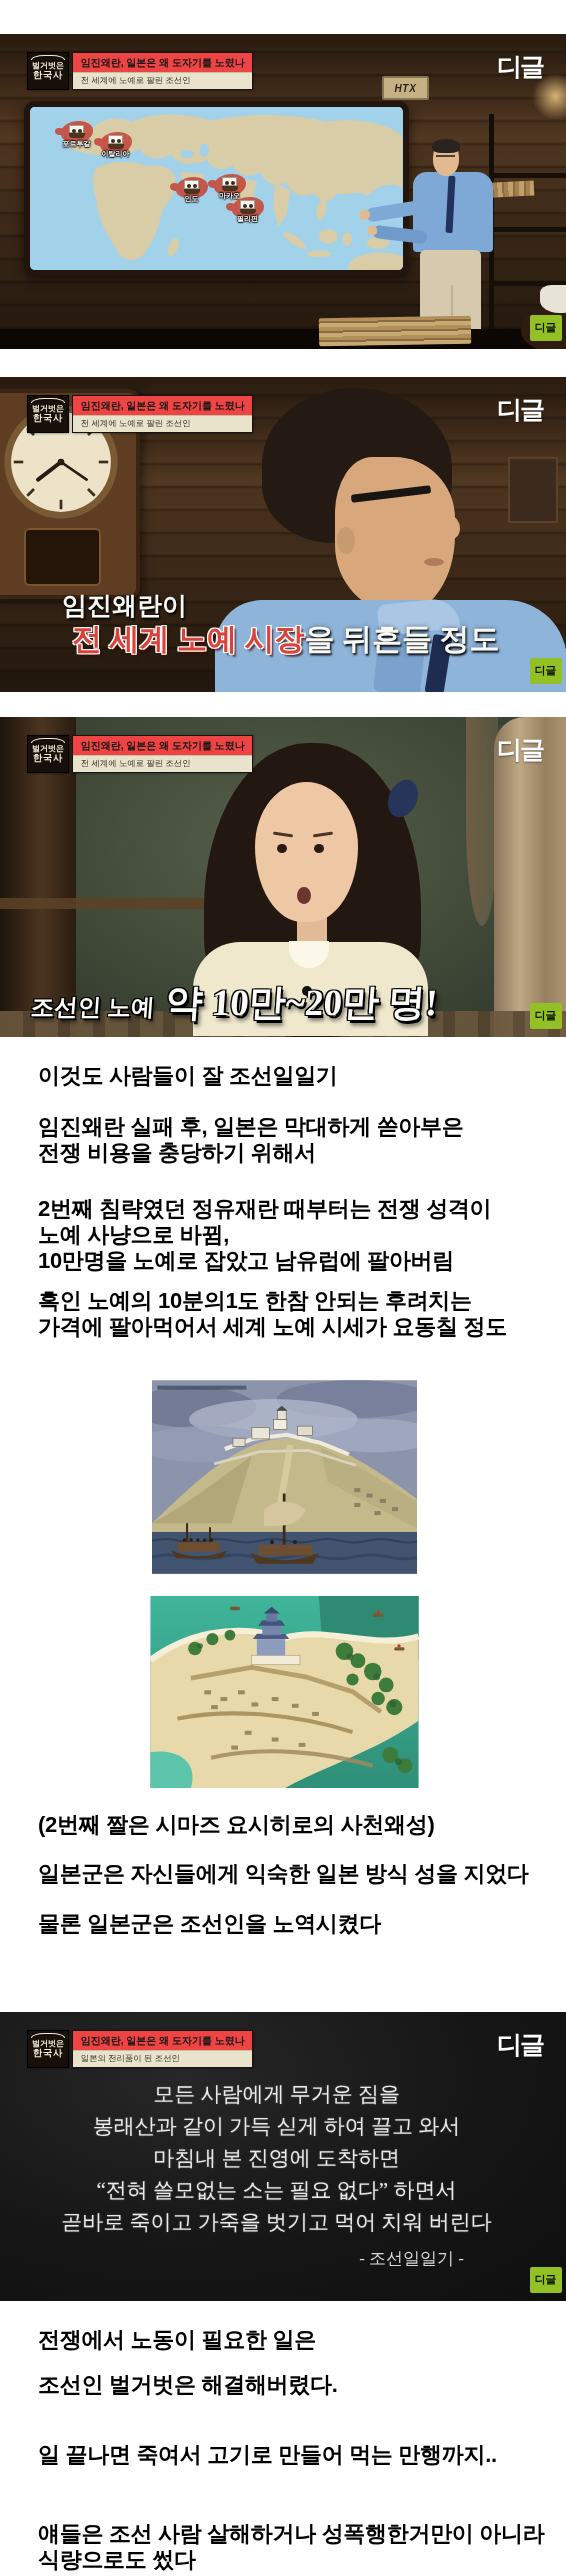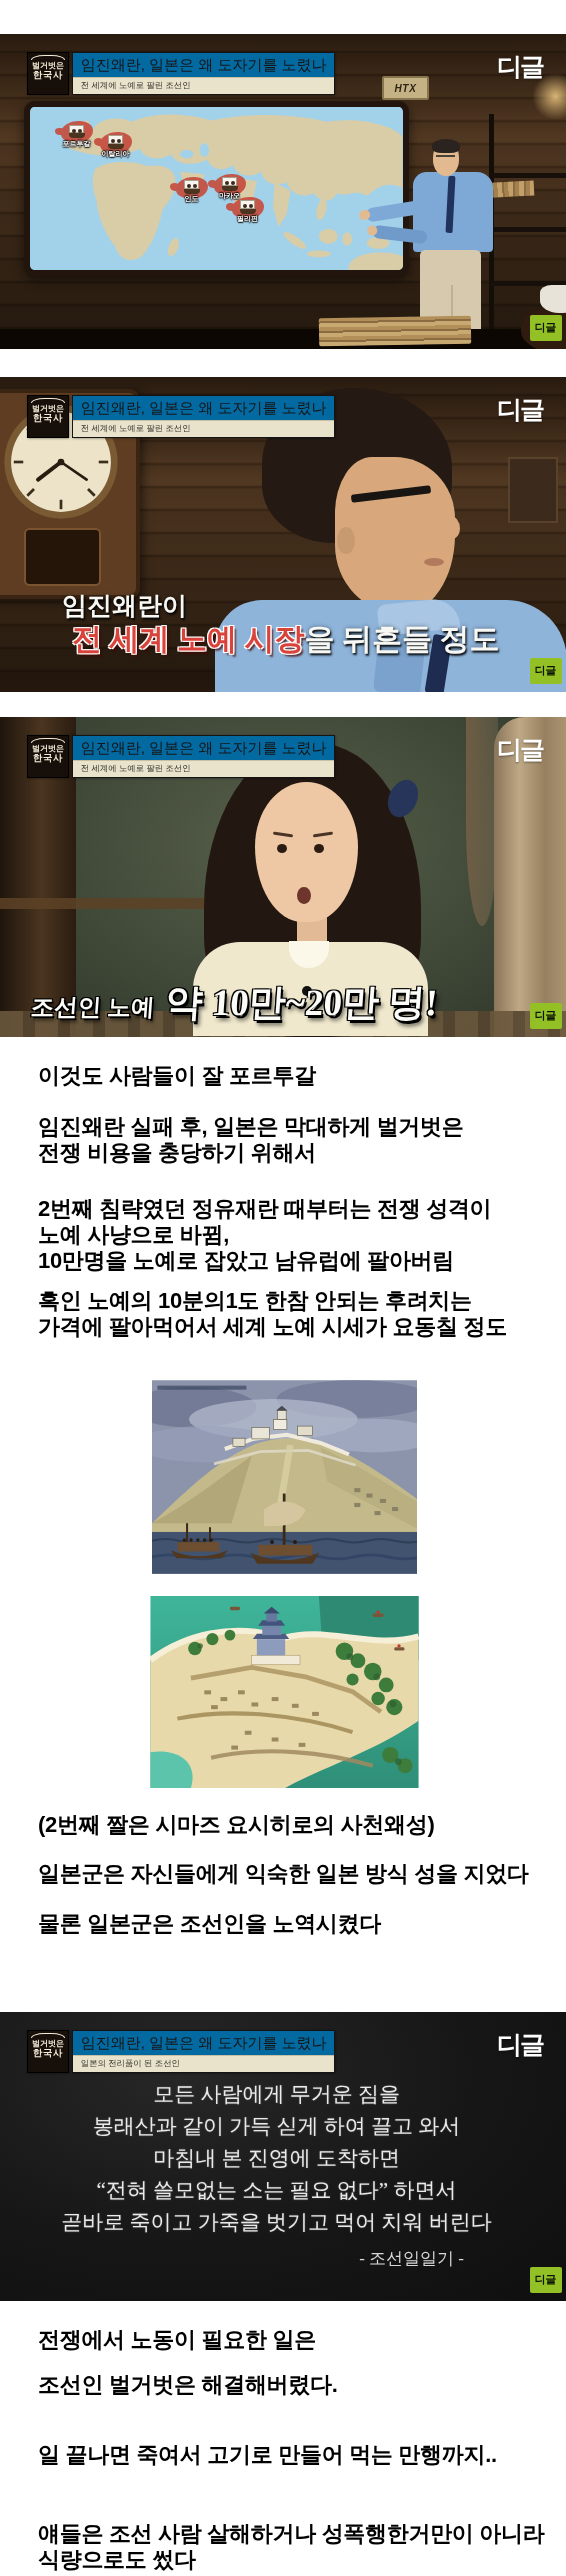--- a/index.html
+++ b/index.html
@@ -20,21 +20,21 @@
   
   .caption-wrap{position:absolute;left:27px;top:17.5px;display:flex;align-items:stretch;z-index:9;}
   .show-logo{width:42px;background:#17100a;border:0.7px solid #000;color:#f3ecd8;text-align:center;
     padding:8px 1.3px 3.4px;box-sizing:border-box;position:relative;font-family:"Liberation Serif",serif;
     font-weight:bold;line-height:1.2;box-shadow:1.3px 1.3px 2.7px rgba(0,0,0,.6);}
   .show-logo::before{content:"";position:absolute;left:3.4px;right:3.4px;top:2px;height:4.7px;
     border:1.3px solid #f3ecd8;border-bottom:none;border-radius:60% 60% 0 0/130% 130% 0 0;}
   .sl-1{display:block;font-size:8px;}
   .sl-2{display:block;font-size:9.4px;letter-spacing:0.7px;}
   .cap-box{margin-left:3.4px;border:1.3px solid #141414;background:#ece7d2;box-shadow:1.3px 1.3px 2.7px rgba(0,0,0,.55);}
-  .cap-l1{font-size:15px;font-weight:normal;color:#161616;padding:3.4px 7.4px 2px;background:#0369a1;white-space:nowrap;}
+  .cap-l1{font-size:10px;font-weight:bold;color:#161616;padding:3.4px 7.4px 2px;background:#ef4444;white-space:nowrap;}
   .cap-l2{font-size:8.4px;color:#32302a;padding:2px 7.4px 3.4px;background:#e9e3cc;border-top:0.7px solid #c6bfa4;white-space:nowrap;}
 
   
   .diggle-logo{position:absolute;right:24px;top:16px;color:#fff;font-size:25px;font-weight:900;
     letter-spacing:-2px;z-index:9;text-shadow:0 0.7px 2px rgba(0,0,0,.4);}
   .diggle-badge{position:absolute;right:5.4px;bottom:8px;width:32px;height:26px;background:#92c025;
     border-radius:2px;display:flex;align-items:center;justify-content:center;color:#0c1402;
     font-size:10.8px;font-weight:900;z-index:9;}
 
   
@@ -372,24 +372,24 @@
       <div class="cap-box">
         <div class="cap-l1">임진왜란, 일본은 왜 도자기를 노렸나</div>
         <div class="cap-l2">전 세계에 노예로 팔린 조선인</div>
       </div>
     </div>
     <div class="diggle-logo">디글</div>
     <div class="diggle-badge">디글</div>
   </div>
 
   <div class="tb" style="top:1063px">
-    <div class="tb-line">이것도 사람들이 잘 포르투갈</div>
+    <div class="tb-line">이것도 사람들이 잘 조선일일기</div>
   </div>
   <div class="tb" style="top:1114px">
-    <div class="tb-line">임진왜란 실패 후, 일본은 막대하게 벌거벗은</div>
+    <div class="tb-line">임진왜란 실패 후, 일본은 막대하게 쏟아부은</div>
     <div class="tb-line">전쟁 비용을 충당하기 위해서</div>
   </div>
   <div class="tb" style="top:1196px">
     <div class="tb-line">2번째 침략였던 정유재란 때부터는 전쟁 성격이</div>
     <div class="tb-line">노예 사냥으로 바뀜,</div>
     <div class="tb-line">10만명을 노예로 잡았고 남유럽에 팔아버림</div>
   </div>
   <div class="tb" style="top:1288px">
     <div class="tb-line">흑인 노예의 10분의1도 한참 안되는 후려치는</div>
     <div class="tb-line">가격에 팔아먹어서 세계 노예 시세가 요동칠 정도</div>

